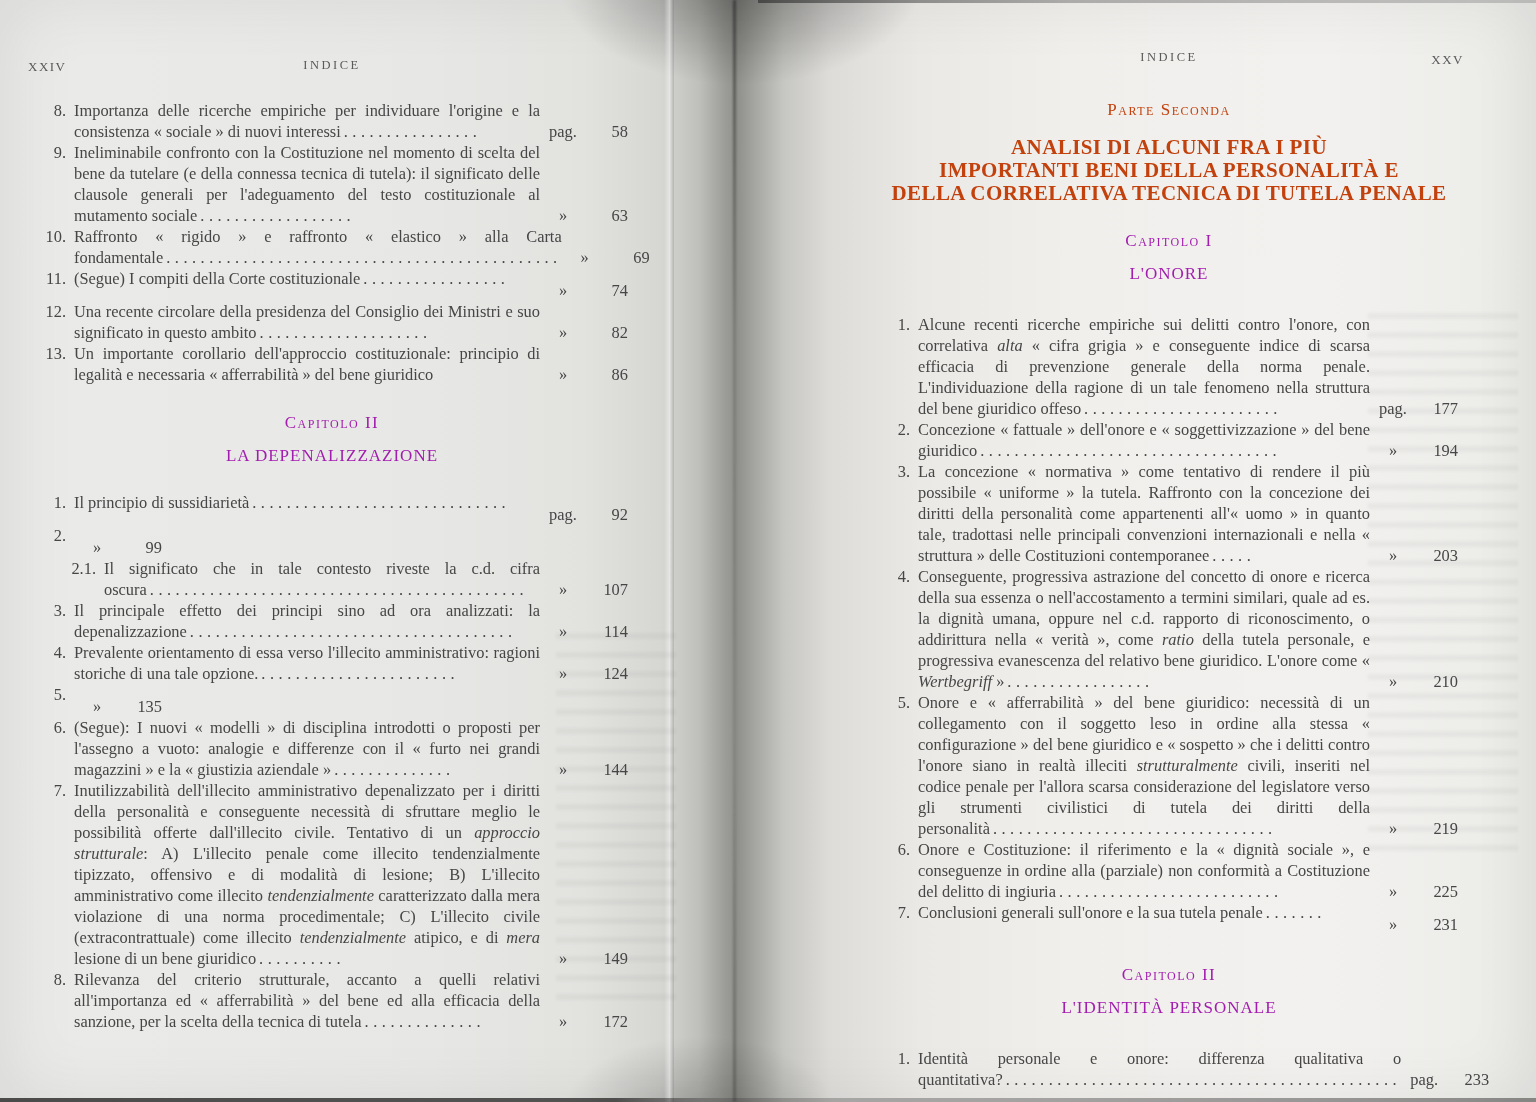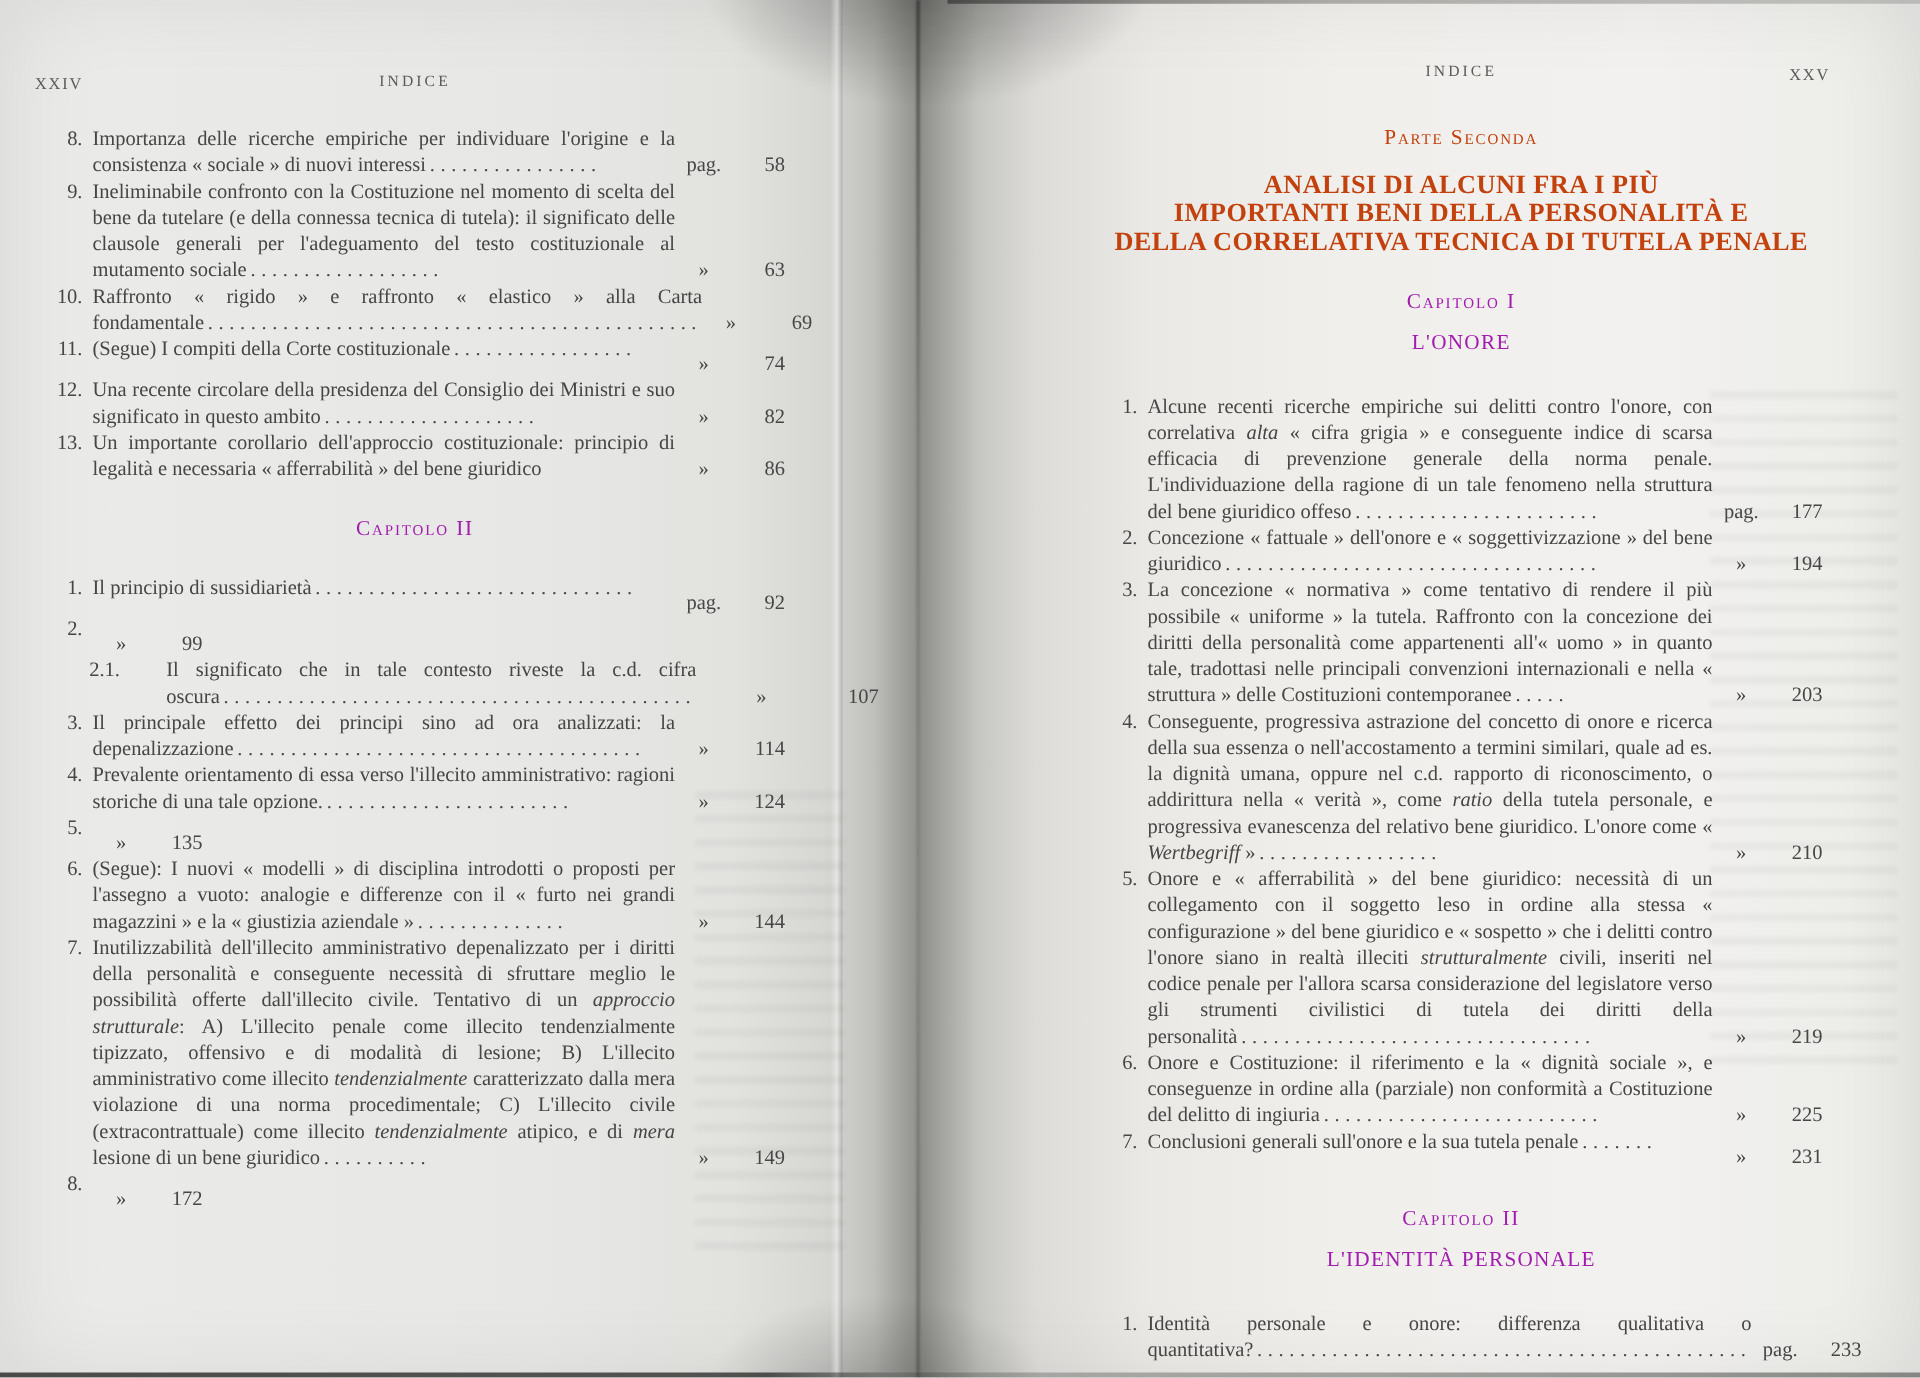--- a/index.html
+++ b/index.html
@@ -55,21 +55,21 @@
   .folio-left{position:absolute;left:-8px;top:1px;}
   .folio-right{position:absolute;right:-6px;top:2px;}
 
   .entries{margin-top:24px;}
   .entry{display:flex;font-size:16.4px;line-height:21px;}
   .entry .num{flex:0 0 30px;text-align:right;padding-right:8px;}
   .entry .etext{flex:1;text-align:justify;}
   .entry .dots{letter-spacing:4.5px;margin-left:3px;white-space:nowrap;}
   .entry .ref{flex:0 0 46px;align-self:flex-end;text-align:center;margin-top:12px;}
   .entry .pg{flex:0 0 42px;align-self:flex-end;text-align:right;}
-  .entry.indent{padding-left:30px;gap:29px;}
+  .entry.indent{padding-left:30px;}
 
   .chapter{margin-top:28px;text-align:center;color:#a21caf;}
   .chapter .kicker{font-variant:small-caps;font-size:17px;letter-spacing:1.5px;}
   .chapter .ctitle{margin-top:13px;font-size:17px;letter-spacing:1px;}
 
   .part{margin-top:32px;text-align:center;color:#c2410c;}
   .part .kicker{font-variant:small-caps;font-size:17px;letter-spacing:1.5px;}
   .part .ptitle{margin-top:16px;font-size:21px;font-weight:bold;letter-spacing:.4px;line-height:23px;white-space:pre-line;}
 
   .gap-lg{margin-top:30px;}
@@ -127,20 +127,21 @@
       <div class="entry">
     <span class="num">13.</span>
     <span class="etext"><span class="txt">Un importante corollario dell'approccio costituzionale: principio di legalità e necessaria « afferrabilità » del bene giuridico</span><span class="dots"></span></span>
     <span class="ref">»</span>
     <span class="pg">86</span>
   </div>
     </div>
 
   <div class="chapter">
     <div class="kicker">Capitolo II</div>
+    <div class="ctitle">LA DEPENALIZZAZIONE</div>
   </div>
 
   <div class="entries gap-md">
       <div class="entry">
     <span class="num">1.</span>
     <span class="etext"><span class="txt">Il principio di sussidiarietà</span><span class="dots">..............................</span></span>
     <span class="ref">pag.</span>
     <span class="pg">92</span>
   </div>
       <div class="entry">
@@ -178,20 +179,21 @@
     <span class="pg">144</span>
   </div>
       <div class="entry">
     <span class="num">7.</span>
     <span class="etext"><span class="txt">Inutilizzabilità dell'illecito amministrativo depenalizzato per i diritti della personalità e conseguente necessità di sfruttare meglio le possibilità offerte dall'illecito civile. Tentativo di un <i>approccio strutturale</i>: A) L'illecito penale come illecito tendenzialmente tipizzato, offensivo e di modalità di lesione; B) L'illecito amministrativo come illecito <i>tendenzialmente</i> caratterizzato dalla mera violazione di una norma procedimentale; C) L'illecito civile (extracontrattuale) come illecito <i>tendenzialmente</i> atipico, e di <i>mera</i> lesione di un bene giuridico</span><span class="dots">..........</span></span>
     <span class="ref">»</span>
     <span class="pg">149</span>
   </div>
       <div class="entry">
     <span class="num">8.</span>
+    <span class="etext"><span class="txt">Rilevanza del criterio strutturale, accanto a quelli relativi all'importanza ed « afferrabilità » del bene ed alla efficacia della sanzione, per la scelta della tecnica di tutela</span><span class="dots">..............</span></span>
     <span class="ref">»</span>
     <span class="pg">172</span>
   </div>
     </div>
 </div>
 
 <div id="right-page" class="page">
   <div class="page-head">
     <span class="running-head">INDICE</span>
     <span class="folio-right">XXV</span>

